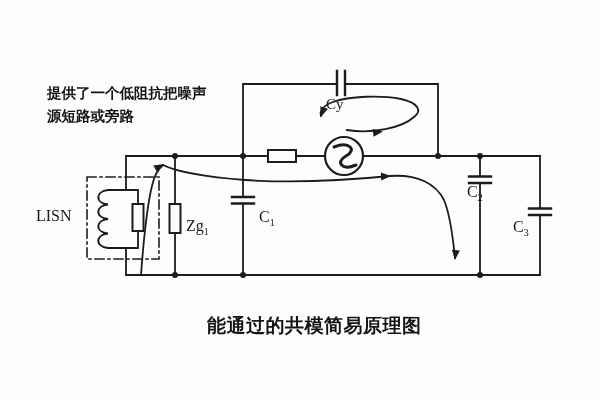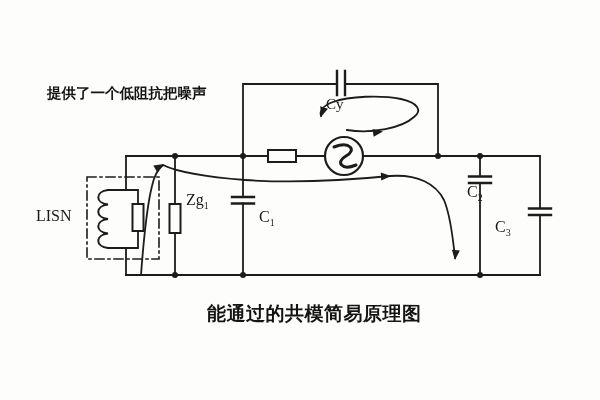--- a/index.html
+++ b/index.html
@@ -12,21 +12,21 @@
   .lbl {
     position:absolute; color:#1a1a1a; font-size:16px;
     line-height:1.05; white-space:nowrap;
   }
   .lbl sub { font-size:0.62em; line-height:0; }
   .cjk {
     font-family:"Liberation Sans", sans-serif;
     font-weight:bold; color:#141414;
   }
   .note { font-size:14.5px; letter-spacing:0px; }
-  .caption { font-size:19px; letter-spacing:0.5px; }
+  .caption { font-size:19px; letter-spacing:0.5px;margin-top:12px; }
   .imp div { line-height:20px; }
   svg.circuit { position:absolute; left:0; top:0; }
 </style>
 </head>
 <body>
 
 <div class="page">
 
   <svg class="circuit" width="600" height="400" viewBox="0 0 600 400">
     <g stroke="#1c1c1c" stroke-width="1.8" fill="none" stroke-linecap="square">
@@ -86,29 +86,30 @@
     <g fill="#1c1c1c" stroke="none">
       <polygon points="-10,-4 0,0 -10,4" transform="translate(164,164) rotate(-30)"></polygon>
       <polygon points="-10,-4 0,0 -10,4" transform="translate(391,176) rotate(-3)"></polygon>
       <polygon points="-10,-4 0,0 -10,4" transform="translate(455,260) rotate(95)"></polygon>
       <polygon points="-10,-4 0,0 -10,4" transform="translate(383,131.5) rotate(-8)"></polygon>
       <polygon points="-10,-4 0,0 -10,4" transform="translate(321,117) rotate(108)"></polygon>
     </g>
   </svg>
 
   <div class="lbl cjk note" style="left:47px; top:86px">提供了一个低阻抗把噪声</div>
+  <div class="lbl cjk note" style="left:47px; top:109px">源短路或旁路</div>
 
   <div class="lbl" style="left:36px; top:208px">LISN</div>
 
 
   <div class="lbl" style="left:326px; top:97px; font-size:15px">Cy</div>
 
-  <div class="lbl" style="left:186px; top:192px"><span>Zg</span><sub>1</sub></div>
+  <div class="lbl" style="left:186px; top:218px"><span>Zg</span><sub>1</sub></div>
 
   <div class="lbl" style="left:259px; top:209px"><span>C</span><sub>1</sub></div>
 
   <div class="lbl" style="left:467px; top:184px"><span>C</span><sub>2</sub></div>
 
-  <div class="lbl" style="left:495px; top:219px"><span>C</span><sub>3</sub></div>
+  <div class="lbl" style="left:513px; top:219px"><span>C</span><sub>3</sub></div>
 
   <div class="lbl cjk caption" style="left:207px; top:304px">能通过的共模简易原理图</div>
 
 </div>
 
 </body></html>

